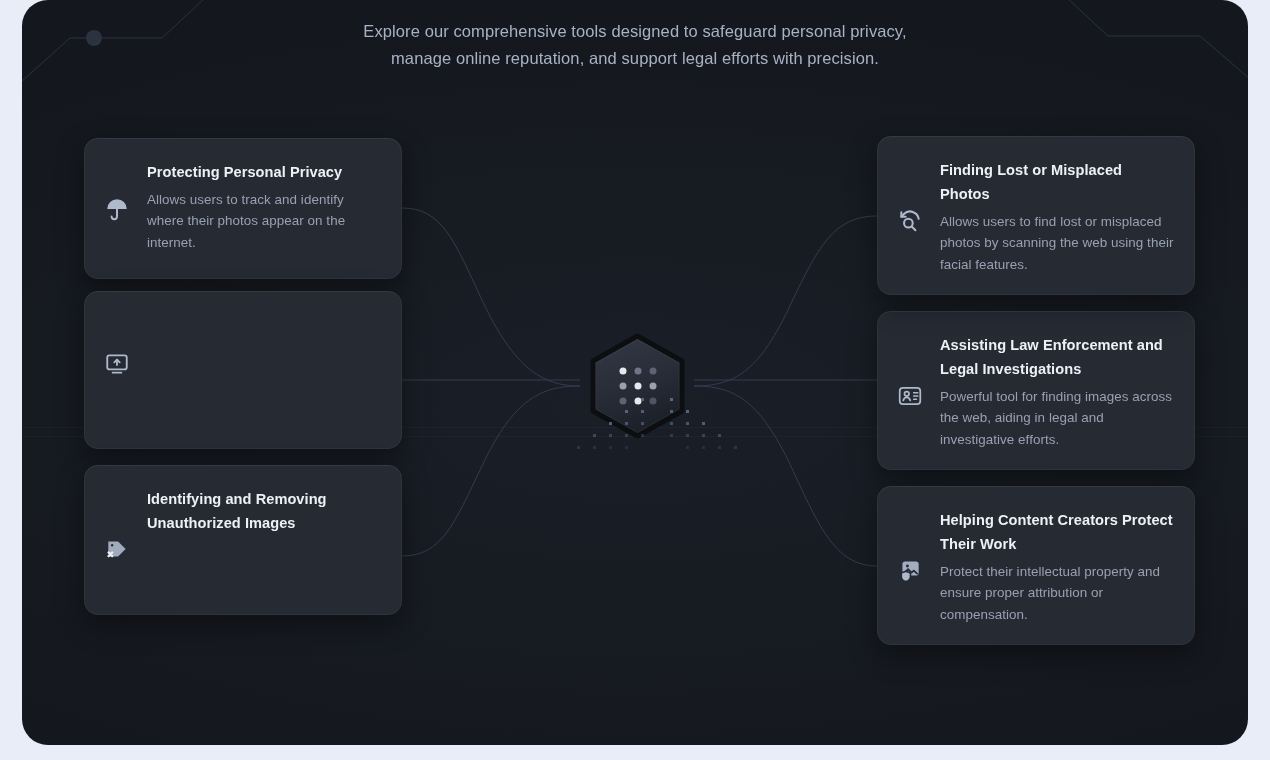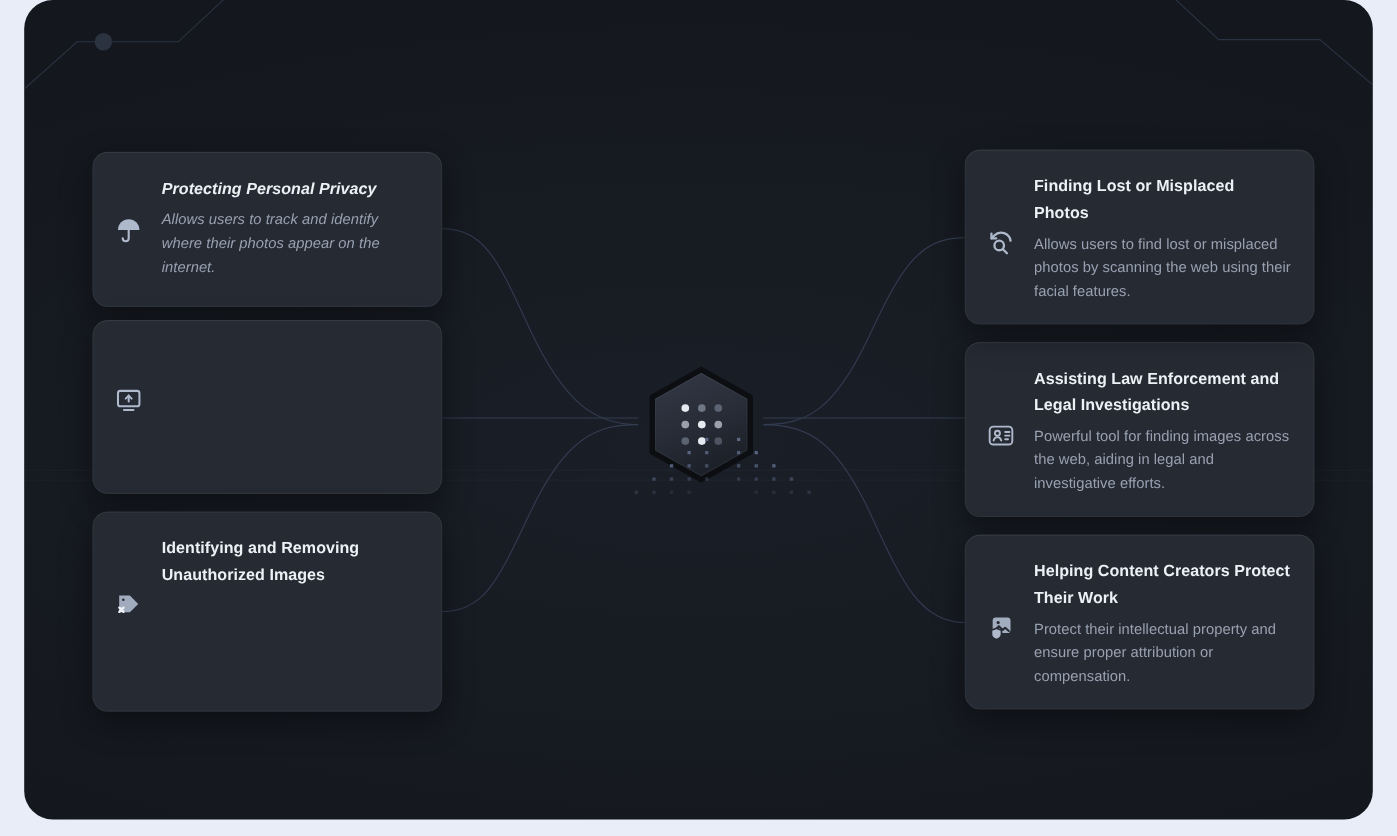--- a/index.html
+++ b/index.html
@@ -123,23 +123,23 @@
   .card .icon {
     position: absolute;
     width: 26px;
     height: 26px;
     left: 20px;
     color: #aeb9cc;
   }
   .card .icon svg { display: block; width: 26px; height: 26px; }
 
   
-  #card-l1 { left: 62px;  top: 138px; width: 318px; height: 141px; font-style: italic; }
+  #card-l1 { left: 62px;  top: 138px; width: 318px; height: 141px; }
   #card-l2 { left: 62px;  top: 291px; width: 318px; height: 158px; }
-  #card-l3 { left: 62px;  top: 465px; width: 318px; height: 182px; }
+  #card-l3 { left: 62px;  top: 465px; width: 318px; height: 150px; }
 
   
   #card-r1 { left: 855px; top: 136px; width: 318px; height: 159px; }
   #card-r2 { left: 855px; top: 311px; width: 318px; height: 159px; }
   #card-r3 { left: 855px; top: 486px; width: 318px; height: 159px; padding-left: 20px; }
 
   
   #card-l1 .icon { top: 58px; }
   #card-l2 .icon { top: 60px; }
   #card-l3 .icon { top: 71px; }
@@ -206,20 +206,21 @@
       <path d="M 380 208 C 420 208 432 240 460 300 C 492 368 520 386 558 386"></path>
       <path d="M 380 380 L 558 380"></path>
       <path d="M 380 556 C 420 556 432 524 460 466 C 492 398 520 386 558 386"></path>
 
       <path d="M 672 386 C 712 386 736 372 766 310 C 796 246 812 216 855 216"></path>
       <path d="M 672 380 L 855 380"></path>
       <path d="M 672 386 C 712 386 736 400 766 460 C 796 524 812 566 855 566"></path>
     </g>
   </svg>
 
+  <div id="intro">Explore our comprehensive tools designed to safeguard personal privacy, manage online reputation, and support legal efforts with precision.</div>
 
   <div class="card" id="card-l1">
     <span class="icon">
       <svg viewBox="0 0 24 24" fill="none" stroke="currentColor" stroke-width="1.8" stroke-linecap="round" stroke-linejoin="round">
         <path d="M12 12a9 9 0 0 1 9-9 9 9 0 0 1 9 9" transform="translate(-9,0)" fill="currentColor" stroke="none"></path>
         <path d="M12 12v7a2.5 2.5 0 0 1-5 0"></path>
       </svg>
     </span>
     <div class="body">
       <h3>Protecting Personal Privacy</h3>

